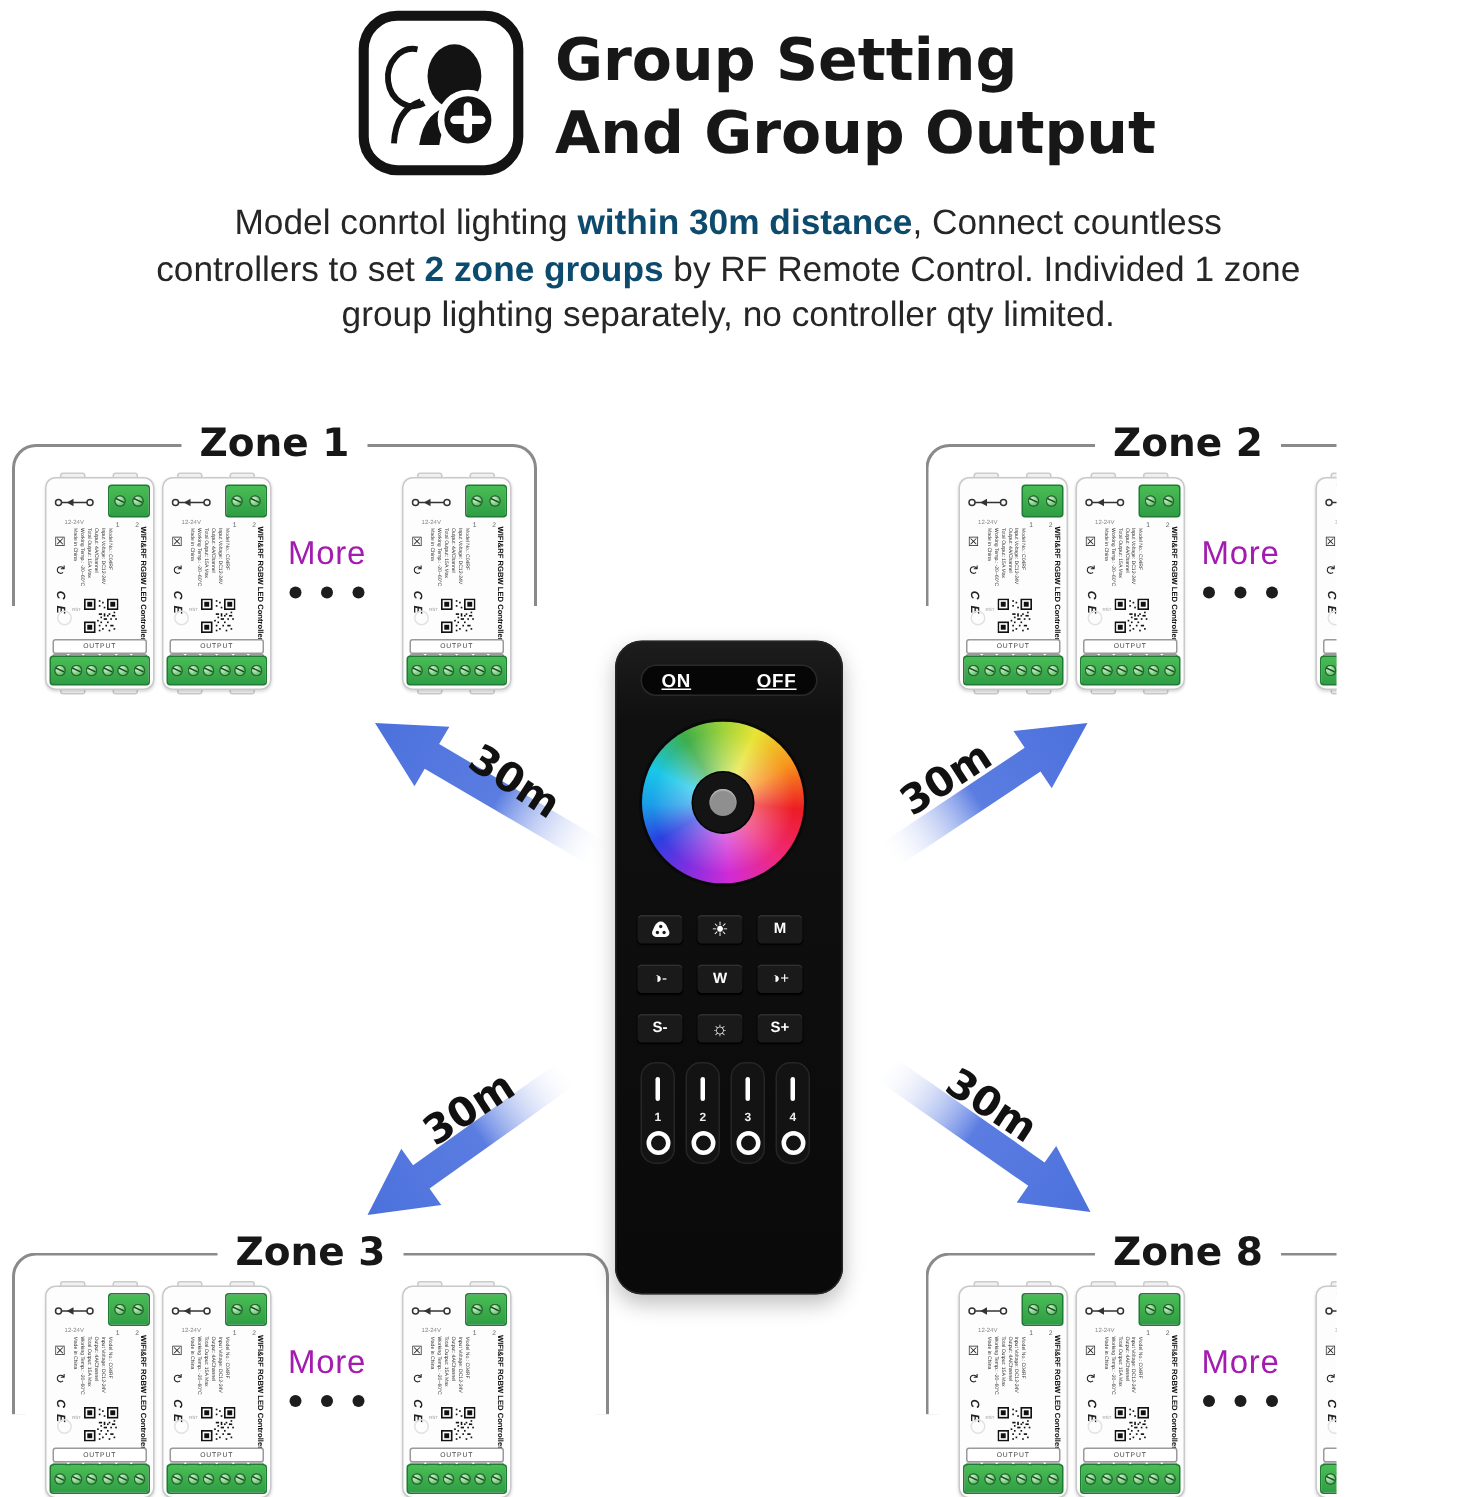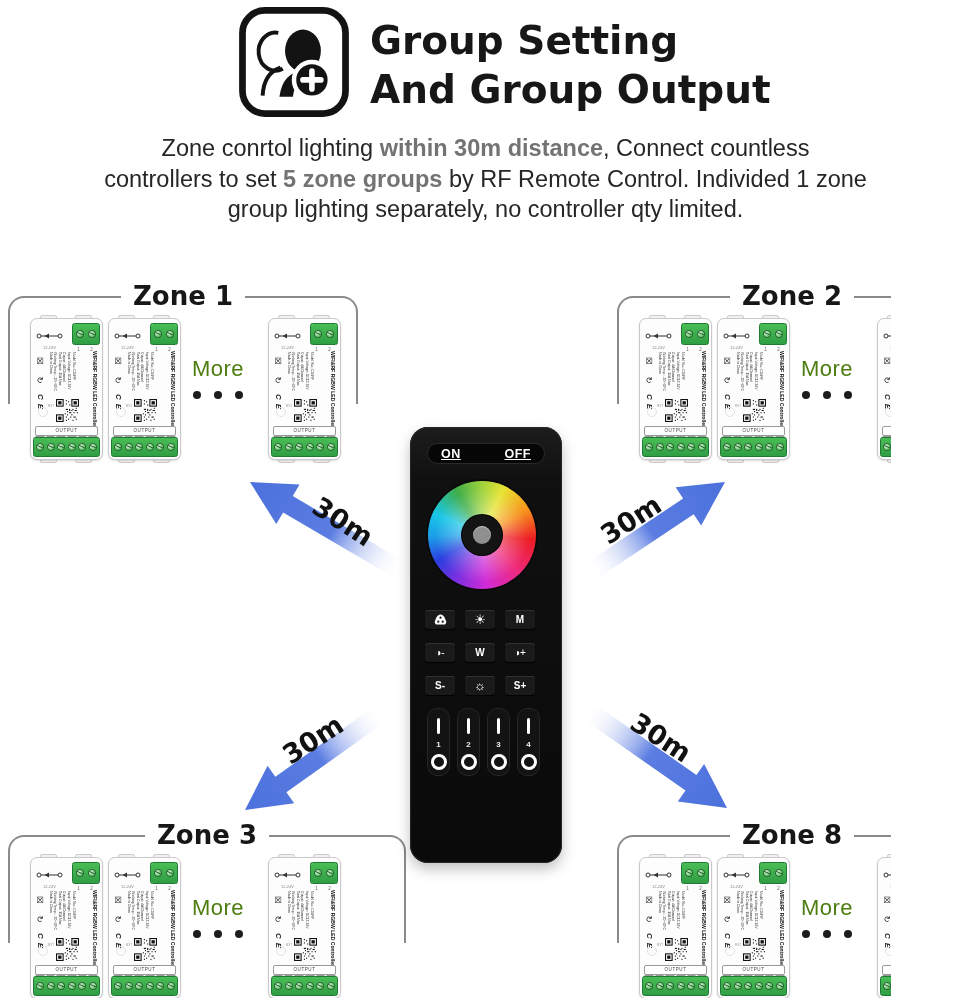--- a/index.html
+++ b/index.html
@@ -6,30 +6,30 @@
   .canvas{position:relative;width:891px;height:998px;background:#fff;overflow:hidden;
           font-family:"Liberation Sans",sans-serif;color:#1a1a1a;}
   .abs{position:absolute;}
 
   
   .hdr-icon{position:absolute;left:238px;top:6px;width:112px;height:112px;}
   .hdr-title{position:absolute;left:370px;top:16px;font-family:"DejaVu Sans",sans-serif;
              font-weight:800;font-size:39px;line-height:49px;color:#171717;letter-spacing:0;}
   .intro{position:absolute;left:0;top:133px;width:971px;text-align:center;
          font-size:23.5px;line-height:30.5px;color:#262626;}
-  .intro b{font-weight:800;color:#737373;margin-top:36px;}
+  .intro b{font-weight:800;color:#0c4a6e;margin-top:36px;}
 
   
   .zone{position:absolute;width:346px;height:106px;border:2px solid #8a8a8a;border-bottom:none;
         border-radius:16px 16px 0 0;}
   .zone-label{position:absolute;top:-17px;left:50%;transform:translateX(-50%);background:#fff;
               padding:0 12px;font-family:"DejaVu Sans",sans-serif;font-weight:800;font-size:26px;
               color:#171717;white-space:nowrap;}
   .more{position:absolute;left:168px;top:58px;width:80px;text-align:center;}
-  .more-text{font-size:22px;color:#4d7c0f;letter-spacing:.5px;}
+  .more-text{font-size:22px;color:#a21caf;letter-spacing:.5px;}
   .more-dots{margin-top:9px;display:flex;justify-content:center;gap:13px;}
   .more-dots span{width:8px;height:8px;border-radius:50%;background:#1d1d1d;display:block;}
 
   .device-slot{position:absolute;top:0;}
   .slot-a{left:20px;} .slot-b{left:98px;} .slot-c{left:258px;}
 
   
   .device{position:relative;width:73px;height:142px;margin-top:20px;}
   .tab{position:absolute;width:15px;height:7px;background:#f1f1f1;border:1px solid #ccc;border-radius:2px;}
   .tab.t1{left:10px;top:-3px;} .tab.t2{left:45px;top:-3px;}
@@ -117,22 +117,22 @@
     <path d="M37,81 Q40,59 58,58 L63,58 Q51,65 49,81 Z" fill="#131313"></path>
     <circle cx="66" cy="66" r="16" fill="#131313" stroke="#fff" stroke-width="4"></circle>
     <path d="M58,66 H74 M66,58 V74" stroke="#fff" stroke-width="5" stroke-linecap="round"></path>
   </svg>
   <div class="hdr-title">
     <div>Group Setting</div>
     <div>And Group Output</div>
   </div>
 
   <div class="intro">
-    <div><span>Zone conrtol lighting </span><b>within 30m distance</b><span>, Connect countless</span></div>
-    <div><span>controllers to set </span><b>5 zone groups</b><span> by RF Remote Control. Individed 1 zone</span></div>
+    <div><span>Model conrtol lighting </span><b>within 30m distance</b><span>, Connect countless</span></div>
+    <div><span>controllers to set </span><b>2 zone groups</b><span> by RF Remote Control. Individed 1 zone</span></div>
     <div><span>group lighting separately, no controller qty limited.</span></div>
   </div>
 
   <div class="zone" style="left:8px;top:296px;">
     <div class="zone-label">Zone 1</div>
     <div class="device-slot slot-a">
   <div class="device">
     <span class="tab t1"></span>
     <span class="tab t2"></span>
     <span class="tab b1"></span>

